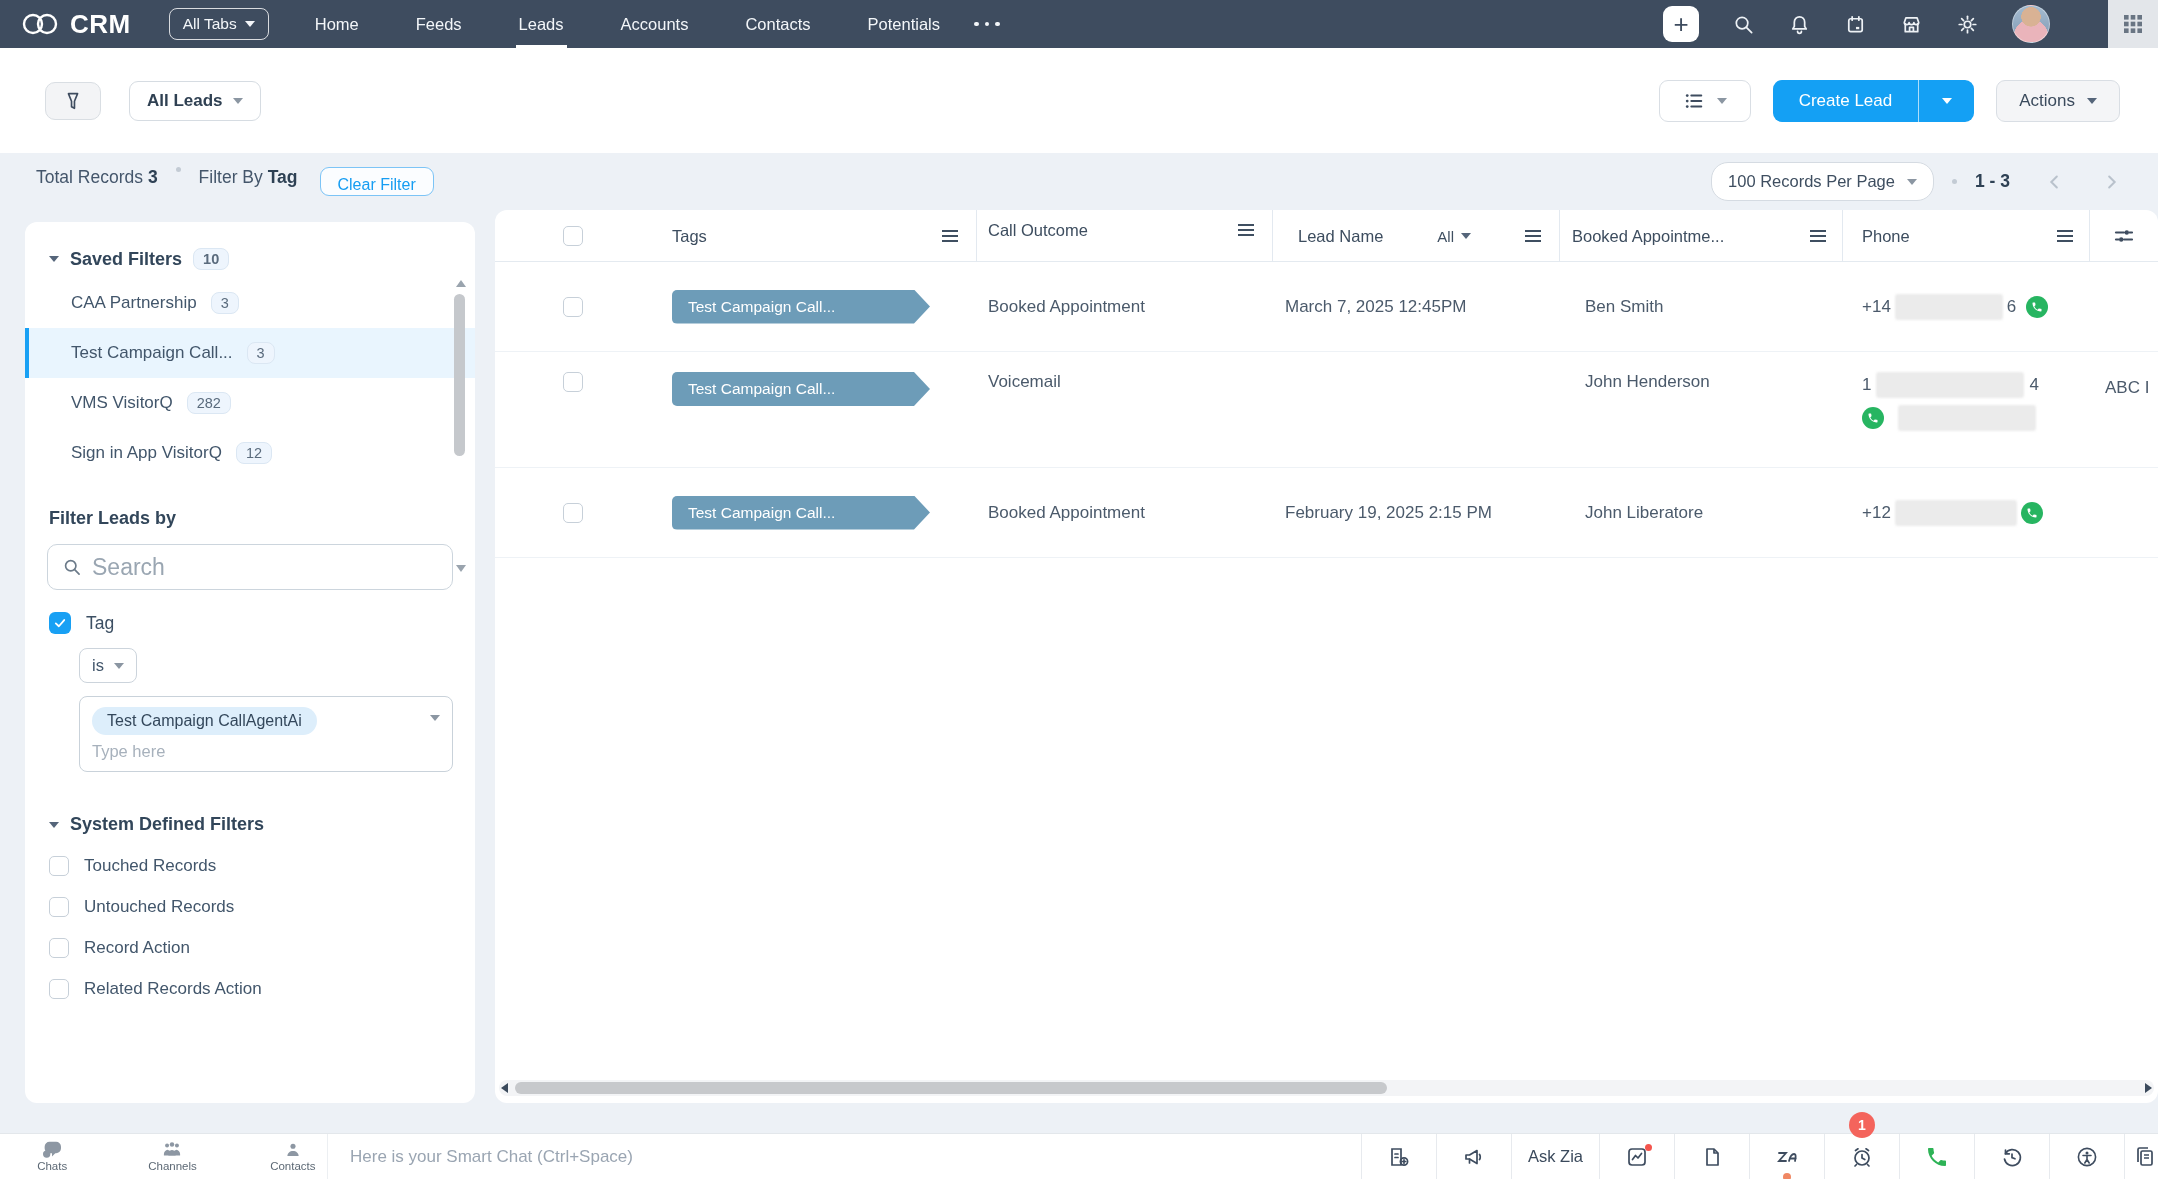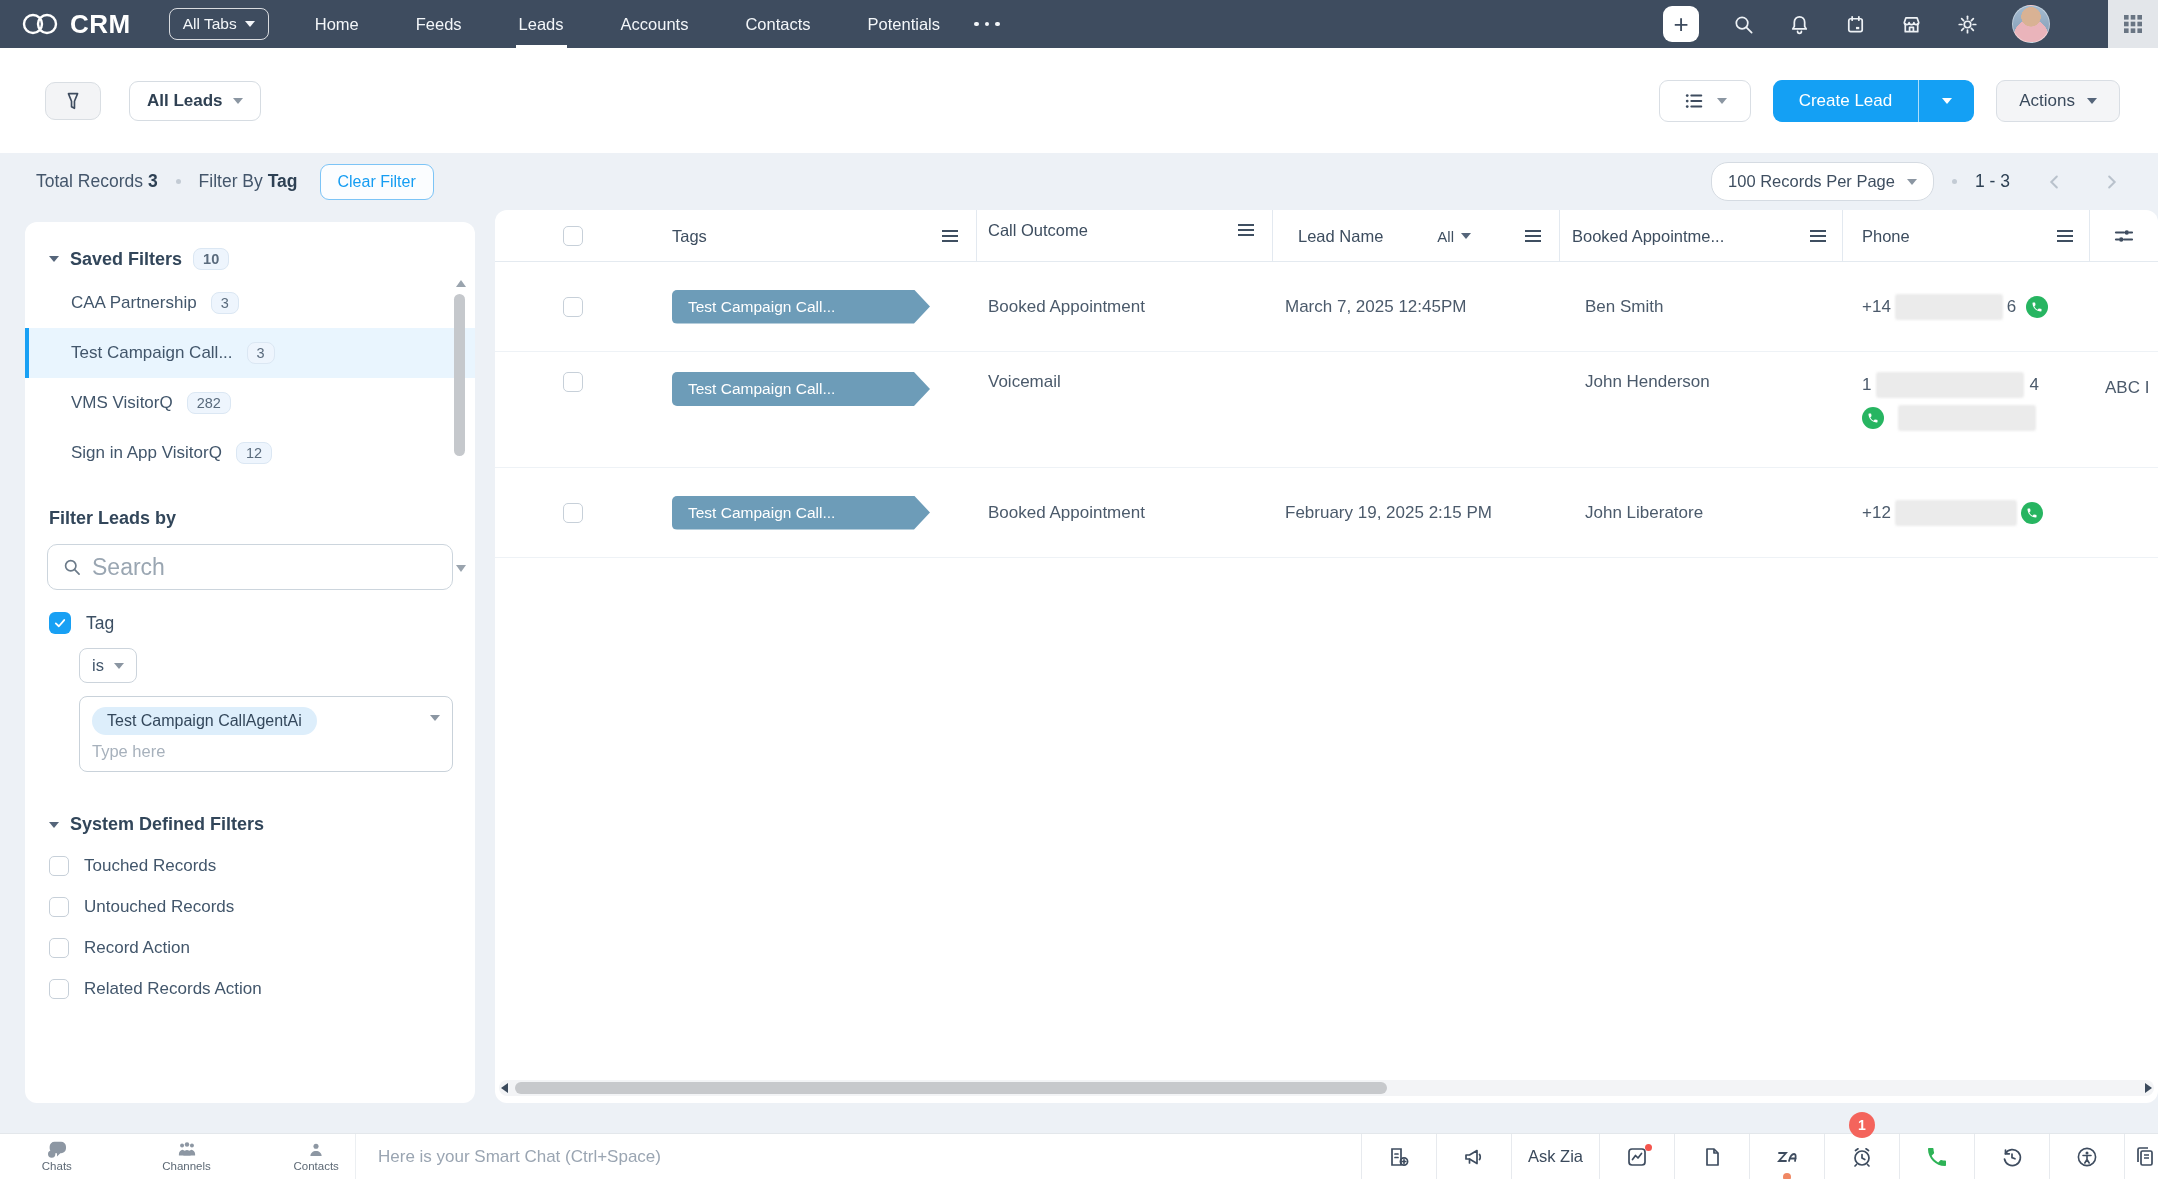--- a/index.html
+++ b/index.html
@@ -43,29 +43,29 @@
   .create-caret { background:#14a0f4; border-left:1px solid rgba(255,255,255,.65); width:56px; display:flex; align-items:center; justify-content:center; cursor:pointer; }
   .actions-btn { height:42px; background:#f4f5f7; border:1px solid #d9dee4; border-radius:9px; padding:0 22px;
                  display:flex; align-items:center; gap:12px; font-size:17px; color:#3b4b5d; cursor:pointer; }
 
   .caret { width:0; height:0; border-left:5px solid transparent; border-right:5px solid transparent; border-top:6px solid #8b96a2; display:inline-block; }
   .caret.w { border-top-color:#f3f6f9; }
   .caret.d { border-top-color:#55657a; }
   .caret.wt { border-top-color:#fff; }
 
   
-  .records-bar { height:57px; display:flex; align-items:center; padding:8px 36px; color:#44566b; font-size:17.5px; }
+  .records-bar { height:57px; display:flex; padding:14px 36px; color:#44566b; font-size:17.5px; }
   .records-bar b { color:#2e4154; font-weight:700; }
   .dot-sep { width:5px; height:5px; border-radius:50%; background:#c3cbd4; margin:0 18px; }
   .clear-filter { margin-left:22px; border:1px solid #7cc4f6; background:#fbfdff; color:#169df2; font-size:16px;
                   border-radius:9px; padding:8px 17px; cursor:pointer; }
   .rb-right { margin-left:auto; display:flex; align-items:center; }
   .per-page { background:#fff; border:1px solid #d5dbe2; border-radius:17px; padding:9px 16px; font-size:16.5px; color:#3e4e60;
               display:flex; align-items:center; gap:12px; cursor:pointer; }
-  .range { font-weight:400; font-size:17.5px; color:#2e4154; }
+  .range { font-weight:700; font-size:17.5px; color:#2e4154; }
   .pg-arrow { width:22px; height:22px; margin-left:34px; cursor:pointer; }
 
   
   .sidebar { position:absolute; left:25px; top:222px; width:450px; height:881px; background:#fff; border-radius:12px; }
   .sec-head { display:flex; align-items:center; gap:11px; padding-left:24px; font-size:18px; font-weight:700; color:#32465a; cursor:pointer; }
   .sf-head { padding-top:26px; }
   .pill { background:#eef5fd; border:1px solid #dbe7f3; border-radius:8px; padding:2px 9px; font-size:14.5px; color:#5a6b7d; }
   .sf-list { margin-top:8px; }
   .sf-item { position:relative; height:50px; display:flex; align-items:center; gap:14px; padding-left:46px; font-size:17px; color:#42566b; cursor:pointer; }
   .sf-item.selected { background:#e9f5fe; }
@@ -124,21 +124,21 @@
   .phone-ico { width:22px; height:22px; border-radius:50%; background:#27b561; display:inline-flex; align-items:center; justify-content:center; flex:none; cursor:pointer; }
   .company-peek { position:absolute; left:1610px; top:26px; font-size:17px; color:#4b5a6b; white-space:nowrap; }
   .hscroll { position:absolute; left:4px; right:4px; bottom:7px; height:16px; background:#f3f4f6; border-radius:8px; }
   .hs-thumb { position:absolute; left:16px; top:2px; width:872px; height:12px; background:#c7c9cc; border-radius:6px; cursor:pointer; }
   .hs-left, .hs-right { position:absolute; top:3px; width:0; height:0; border-top:5px solid transparent; border-bottom:5px solid transparent; cursor:pointer; }
   .hs-left { left:2px; border-right:7px solid #3b4a5c; }
   .hs-right { right:2px; border-left:7px solid #3b4a5c; }
 
   
   .bottombar { position:absolute; left:0; right:0; bottom:0; height:46px; background:#fff; border-top:1px solid #e3e7eb; display:flex; align-items:stretch; }
-  .bb-left { display:flex; align-items:center; padding-left:18px; gap:52px; width:356px; flex:none; border-right:1px solid #eceff2; }
+  .bb-left { display:flex; align-items:center; padding-left:18px; gap:52px; width:328px; flex:none; border-right:1px solid #eceff2; }
   .bb-stack { display:flex; flex-direction:column; align-items:center; width:86px; cursor:pointer; }
   .bb-stack svg { display:block; }
   .bb-label { font-size:11.5px; color:#5d6975; margin-top:1px; }
   .bb-chat { flex:1; display:flex; align-items:center; padding-left:22px; }
   .bb-chat input { border:none; outline:none; width:100%; font-size:17px; color:#42566b; font-family:inherit; }
   .bb-chat input::placeholder { color:#9aa5b2; }
   .bb-cell { border-left:1px solid #e7eaee; width:75px; flex:none; display:flex; align-items:center; justify-content:center; position:relative; cursor:pointer; }
   .bb-cell.wide { width:88px; font-size:16.5px; color:#3b4a5c; }
   .bb-cell.cut { width:34px; overflow:hidden; justify-content:flex-start; padding-left:8px; }
   .red-dot { position:absolute; width:7px; height:7px; border-radius:50%; background:#f4554d; }

